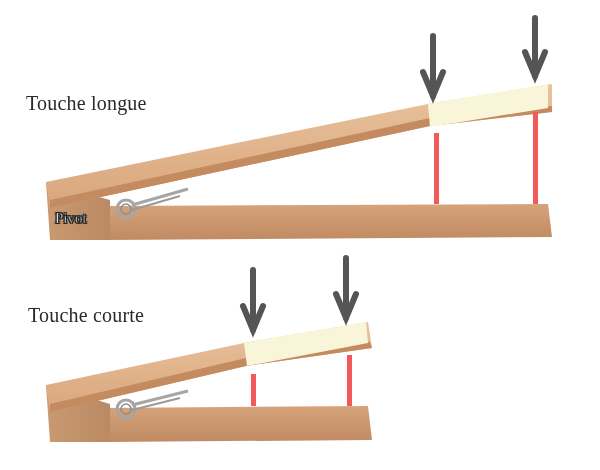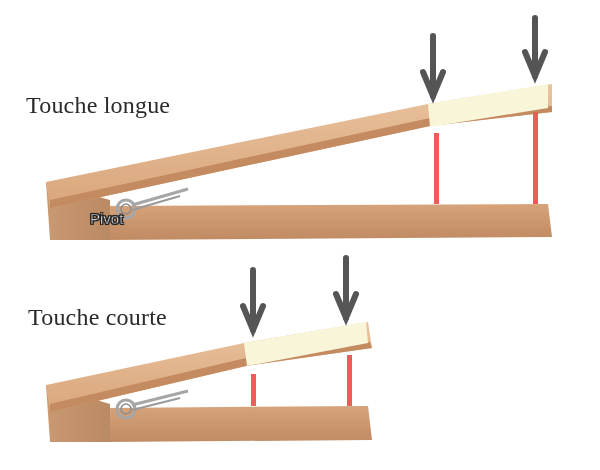--- a/index.html
+++ b/index.html
@@ -1,37 +1,36 @@
 <!DOCTYPE html>
 <html><head>
 <meta charset="utf-8">
 <style>
   html, body { margin: 0; padding: 0; background: #ffffff; }
   body { width: 600px; height: 470px; position: relative; overflow: hidden; }
   .title {
     position: absolute;
     font-family: "Liberation Serif", "DejaVu Serif", serif;
-    font-size: 24px;
+    font-size: 20px;
     color: #2a2a2a;
     white-space: nowrap;
     letter-spacing: 0.2px;
   }
   #title-long { left: 26px; top: 92px; }
   #title-short { left: 28px; top: 304px; }
   svg.scene { position: absolute; left: 0; top: 0; }
   .pivot-label {
     position: absolute;
     left: 55px; top: 210px;
-    font-family: Liberation Sans, sans-serif;
+    font-family: Liberation Serif, serif;
     font-size: 15px;
     color: #ffffff;
     -webkit-text-stroke: 0.5px #222;
     text-shadow: -1px -1px 0 #222, 1px -1px 0 #222, -1px 1px 0 #222, 1px 1px 0 #222, 0 0 2px #000;
     font-weight: normal;
-    margin-left: 35px;
   }
 </style>
 </head>
 <body>
 
 <svg class="scene" width="600" height="470" viewBox="0 0 600 470" xmlns="http://www.w3.org/2000/svg">
   <defs>
     <linearGradient id="woodTop" x1="0" y1="0" x2="0" y2="1">
       <stop offset="0" stop-color="#e9c39e"></stop>
       <stop offset="1" stop-color="#d9a67c"></stop>

